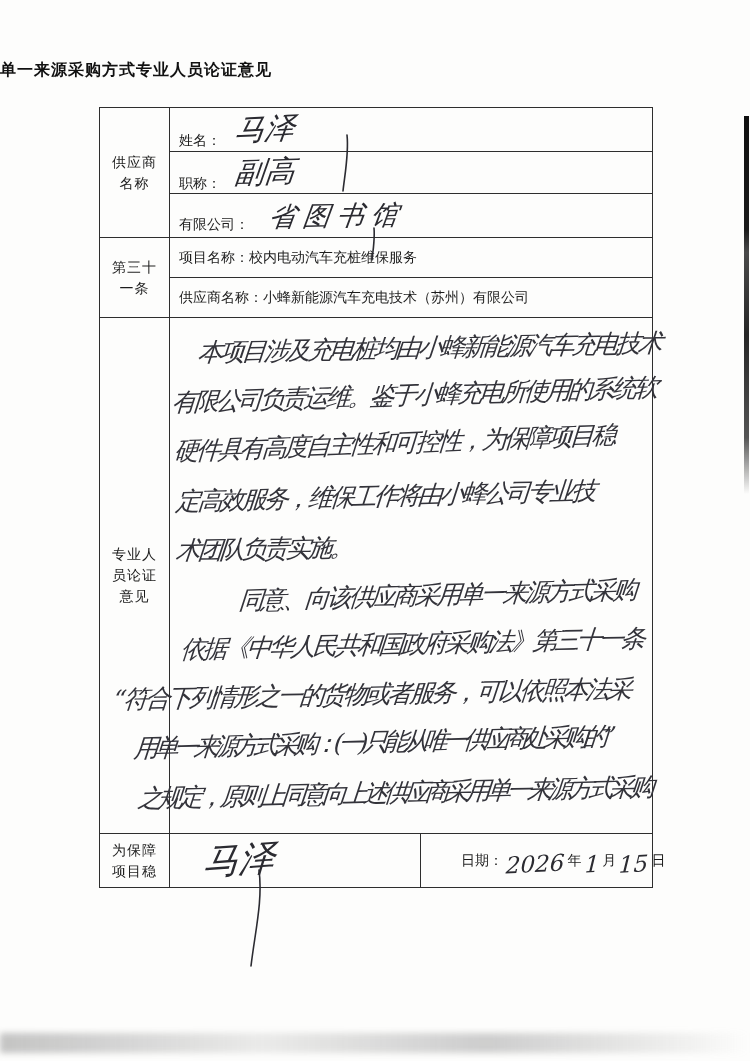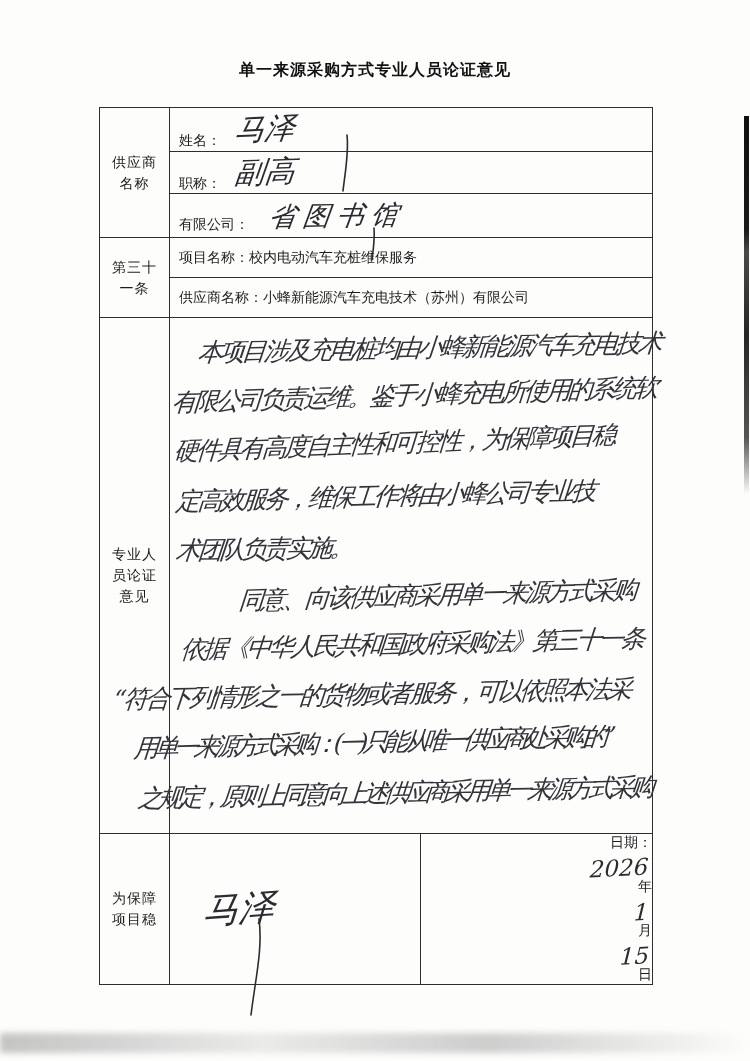--- a/index.html
+++ b/index.html
@@ -4,21 +4,21 @@
 <style>
   html,body{margin:0;padding:0;}
   body{
     width:750px;height:1061px;position:relative;overflow:hidden;
     background:#fdfdfc;
     font-family:"Liberation Serif","DejaVu Serif",serif;
     color:#222;
   }
   .doc-title{
     position:absolute;top:60px;left:0;width:750px;margin:0;
-    text-align:center;font-size:16px;font-weight:700;letter-spacing:1px;
+    text-align:left;font-size:16px;font-weight:700;letter-spacing:1px;
     font-family:"Liberation Sans","DejaVu Sans",sans-serif;
     color:#111;
   }
   table.form-table{
     position:absolute;left:99px;top:107px;width:553px;
     border-collapse:collapse;table-layout:fixed;
   }
   td{
     border:1.5px solid #2e2e2e;padding:0;vertical-align:middle;
     font-size:14px;color:#1c1c1c;
@@ -54,21 +54,21 @@
   .l2{margin-left:66px;transform:rotate(-2.2deg) skewX(-6deg);}
   .l3{margin-left:68px;transform:rotate(-1.5deg) skewX(-6deg);}
   .l4{margin-left:68px;transform:rotate(-1deg) skewX(-6deg);}
   .l5{margin-left:131px;transform:rotate(-1.6deg) skewX(-6deg);}
   .l6{margin-left:73px;transform:rotate(-1.4deg) skewX(-6deg);}
   .l7{margin-left:6px;transform:rotate(-1.2deg) skewX(-6deg);}
   .l8{margin-left:26px;letter-spacing:-5px;transform:rotate(-1.5deg) skewX(-6deg);}
   .l9{margin-left:30px;letter-spacing:-4.5px;transform:rotate(-1.3deg) skewX(-6deg);}
   
   td.date-cell{padding-left:40px;}
-  .date-wrap{display:flex;align-items:flex-end;white-space:nowrap;flex-direction:column;}
+  .date-wrap{display:flex;align-items:center;white-space:nowrap;}
   
   .stroke-svg{position:absolute;overflow:visible;z-index:4;pointer-events:none;}
   .stroke-svg path{fill:none;stroke:#2b2b31;stroke-width:1.6;stroke-linecap:round;}
   
   .right-streak{
     position:absolute;right:1px;top:116px;width:5px;height:378px;z-index:5;
     background:linear-gradient(to bottom,#101010 0%,#1b1b1b 30%,#4a4a4a 36%,#262626 58%,#555 85%,rgba(90,90,90,0) 100%);
     filter:blur(0.6px);
   }
   .bottom-smudge{

